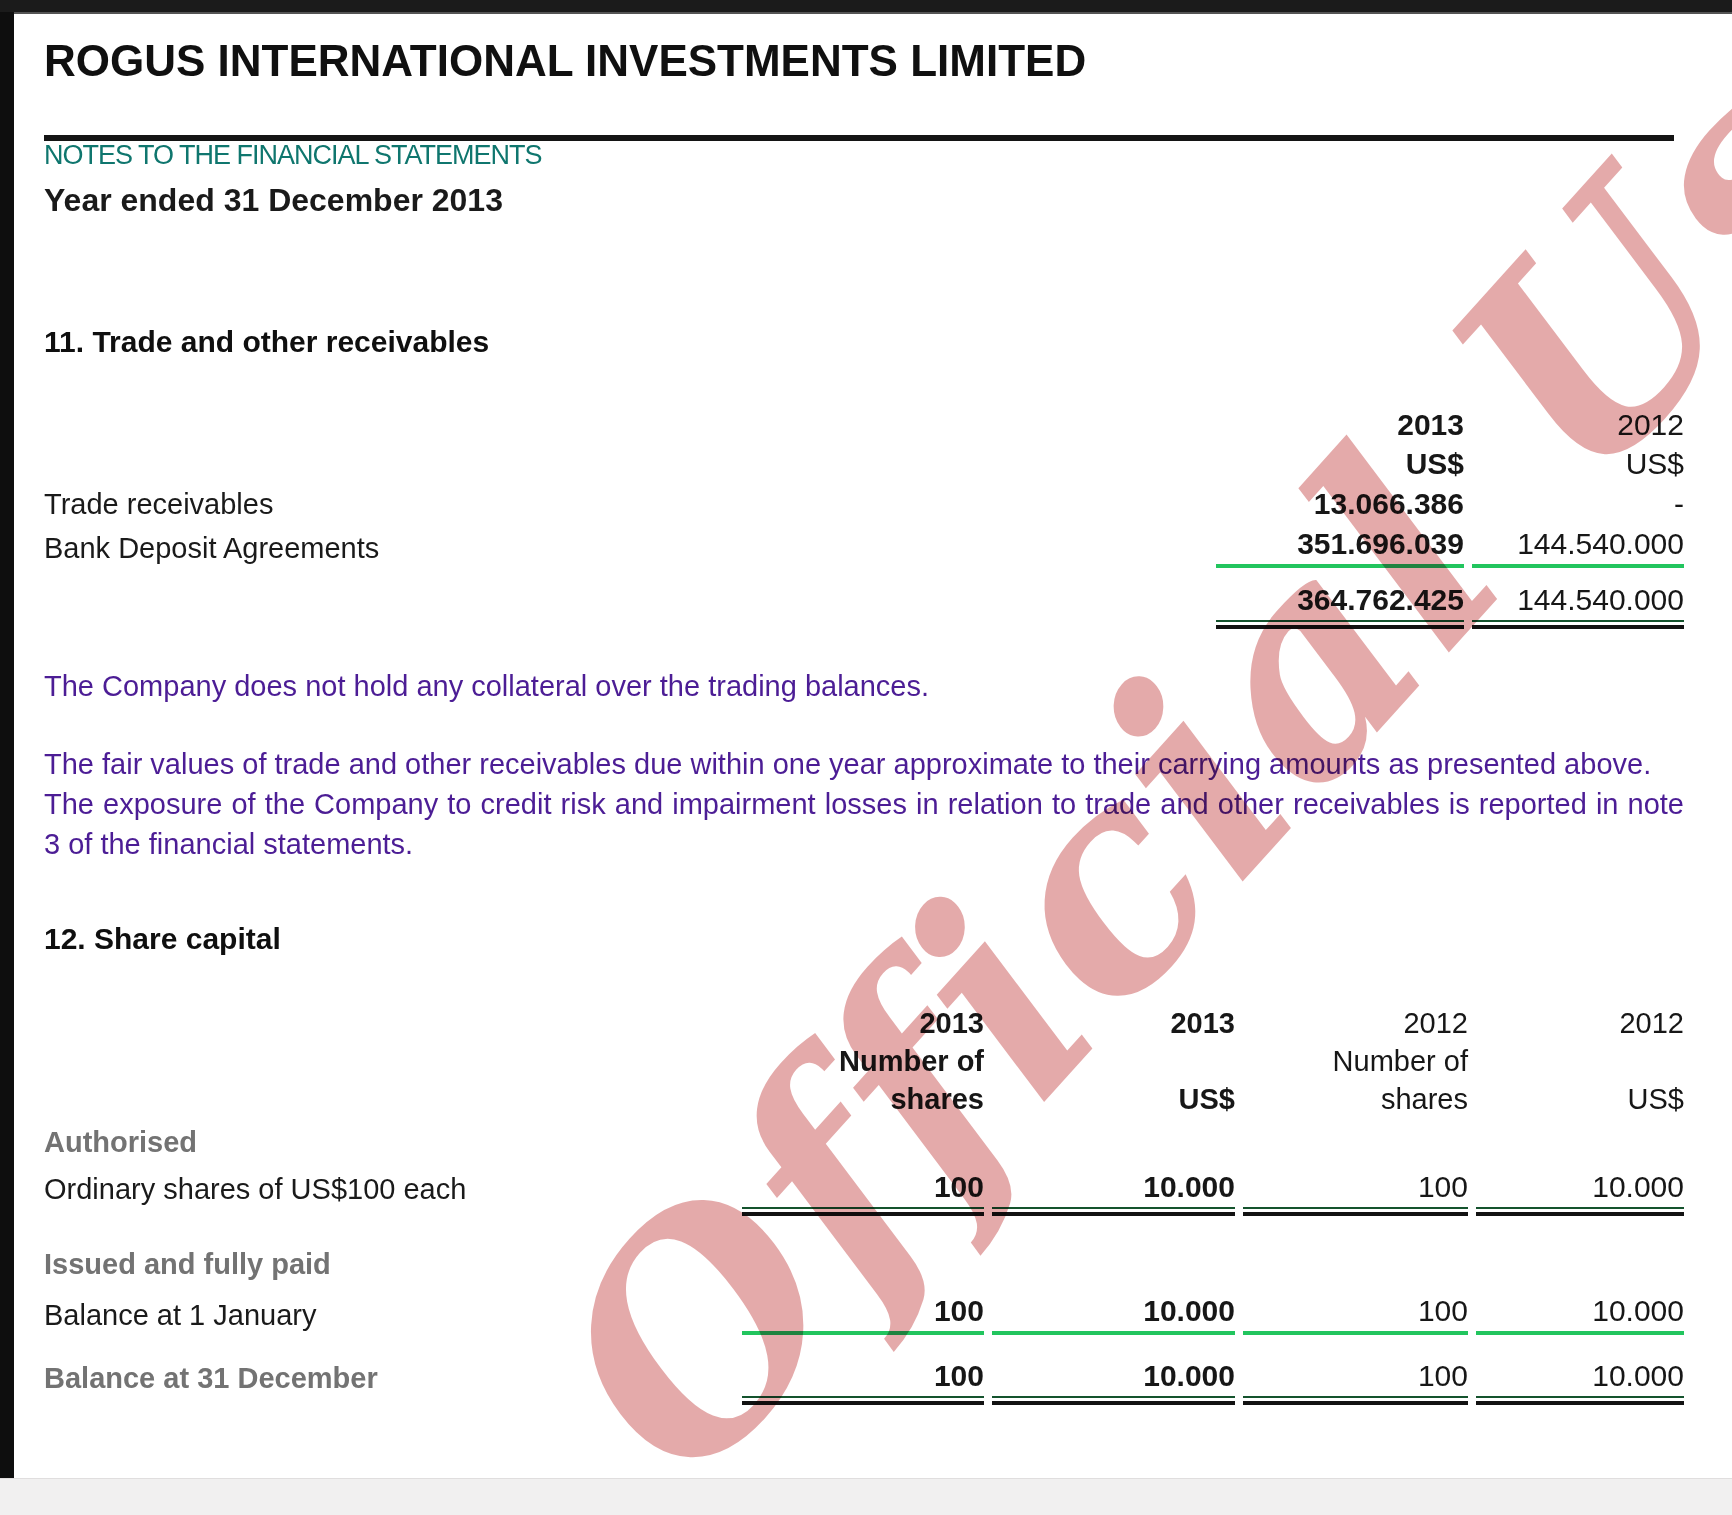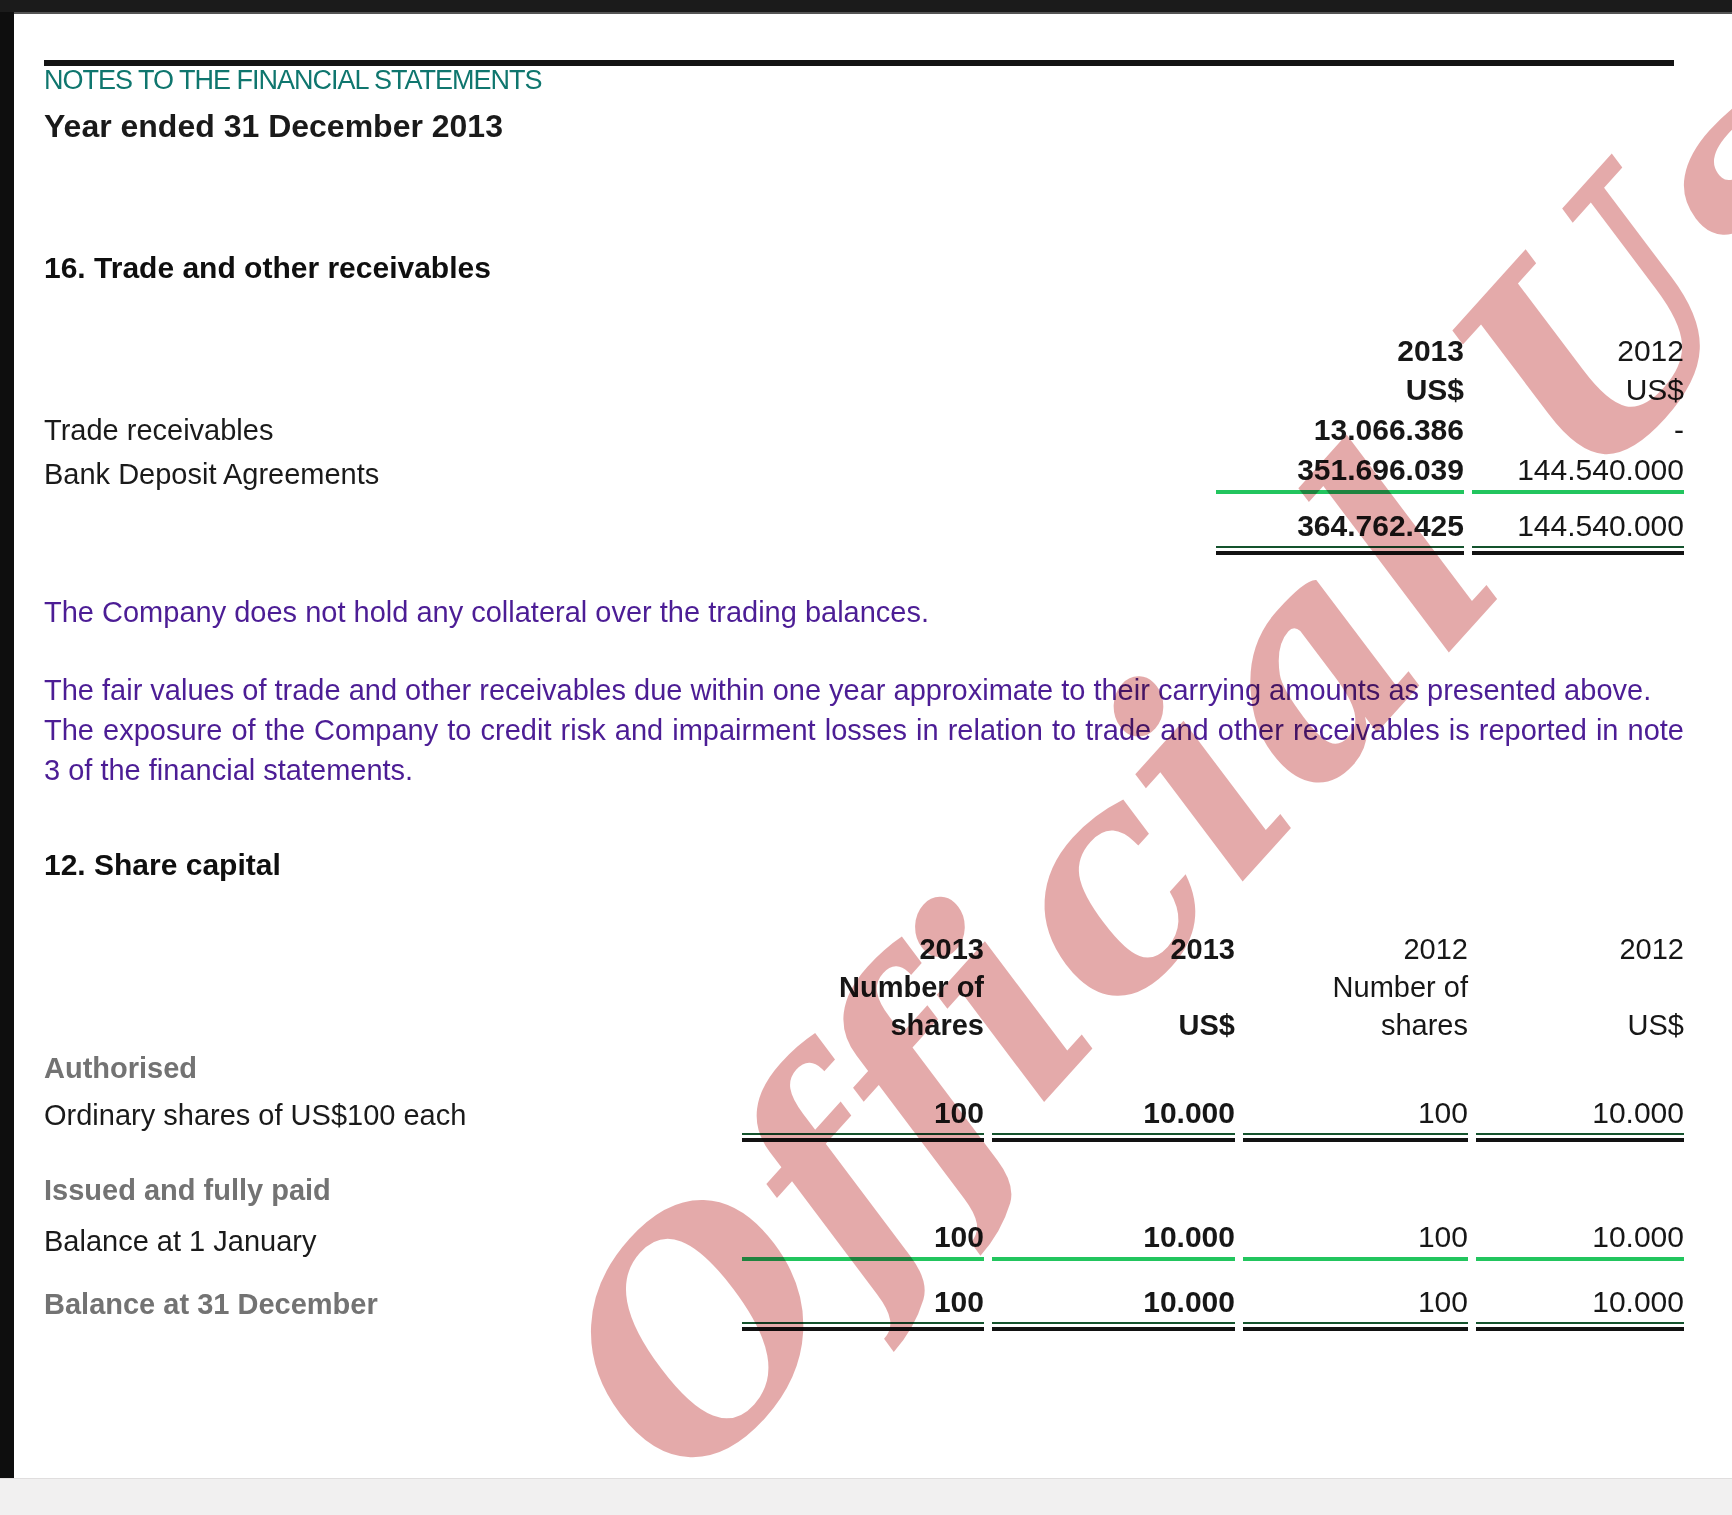--- a/index.html
+++ b/index.html
@@ -149,25 +149,26 @@
 </style>
 </head>
 <body>
 
 <div class="top-bar"></div>
 <div class="left-bar"></div>
 <div class="bottom-strip"></div>
 
 <div class="page">
 
+  <div class="company-title">ROGUS INTERNATIONAL INVESTMENTS LIMITED</div>
   <div class="title-rule"></div>
   <div class="doc-title">NOTES TO THE FINANCIAL STATEMENTS</div>
   <div class="doc-subtitle">Year ended 31 December 2013</div>
 
-  <div class="note-heading h11">16. Trade and other receivables</div>
+  <div class="note-heading h11">11. Trade and other receivables</div>
 
   <div class="t1">
     <div class="t1-row t1-head">
       <div class="t1-label"></div>
       <div class="t1-cell bold">
         <div>2013</div>
         <div>US$</div>
       </div>
       <div class="t1-cell">
         <div>2012</div>

